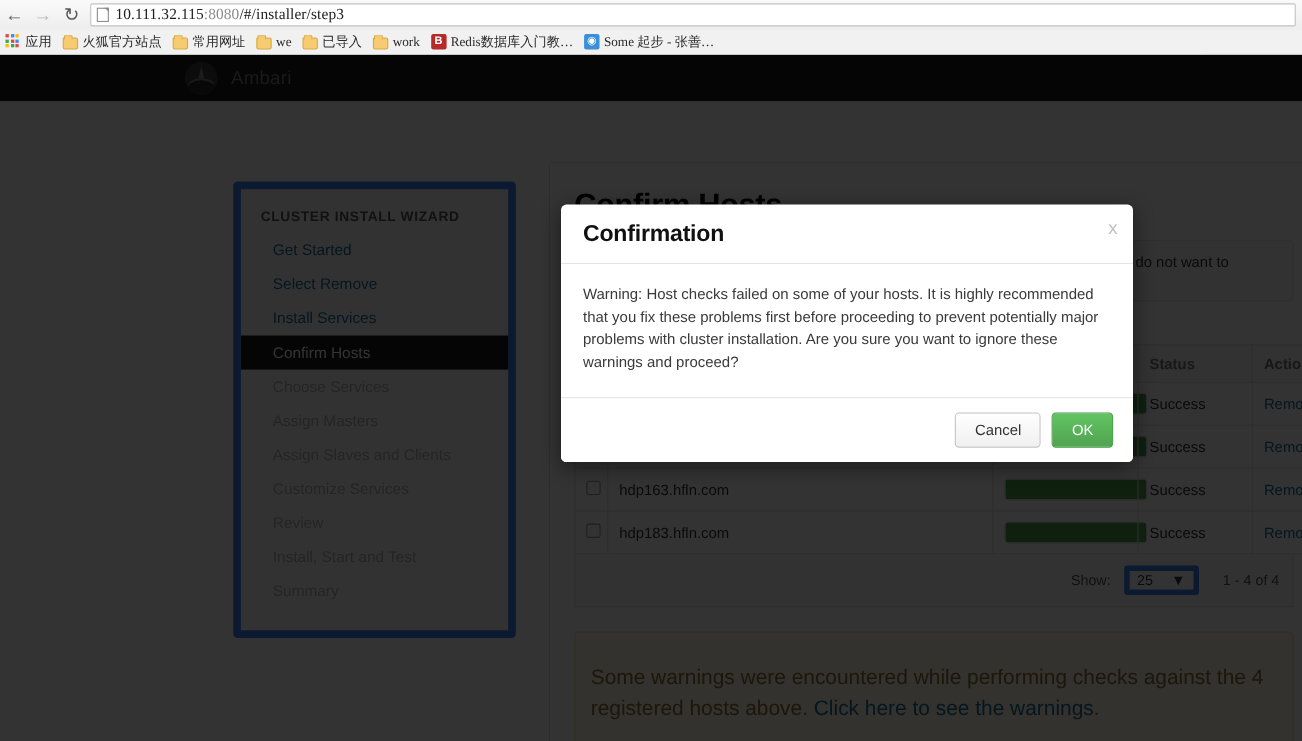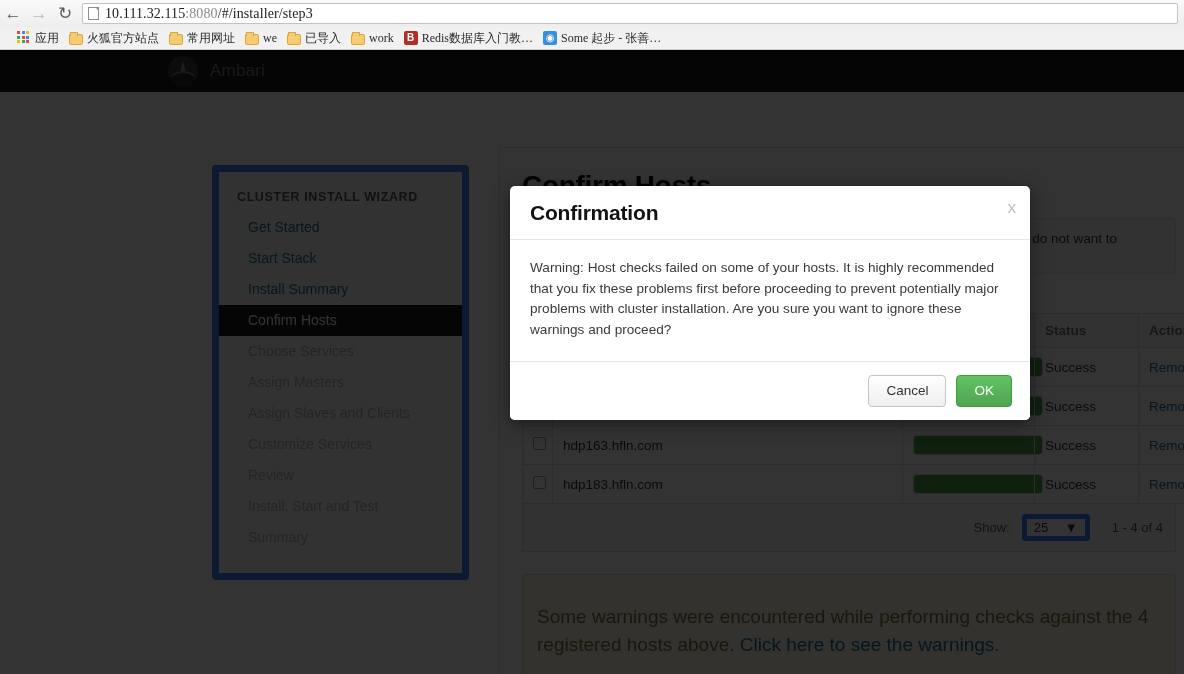--- a/index.html
+++ b/index.html
@@ -58,21 +58,21 @@
   }
   #url-text { font-family: "Liberation Serif", serif; font-size: 14px; letter-spacing: 0.1px; white-space: nowrap; }
   #url-text .dim { color: #8b8b8b; }
 
   
   #bookmark-bar {
     position: absolute; left: 0; top: 27px;
     width: 1096px; height: 22px;
     background: #f1f1f1;
     display: flex; align-items: center;
-    padding-left: 12px;
+    padding-left: 0;
     overflow: hidden;
   }
   .bookmark {
     display: flex; align-items: center;
     height: 20px; padding: 0 5px;
     font-size: 12px; color: #2a2a2a;
     white-space: nowrap; cursor: pointer;
     font-family: "Liberation Serif", serif;
   }
   .bm-ico { width: 14px; height: 14px; margin-right: 4px; flex: 0 0 auto; position: relative; }
@@ -418,22 +418,22 @@
   <div id="ambari-navbar">
     <div id="ambari-logo"></div>
     <div id="ambari-brand">Ambari</div>
   </div>
 
   <div id="page-body">
 
     <div id="wizard-sidebar">
       <div id="wizard-title">CLUSTER INSTALL WIZARD</div>
       <div class="wz-item done"><span>Get Started</span></div>
-      <div class="wz-item done"><span>Start Stack</span></div>
-      <div class="wz-item done"><span>Install Summary</span></div>
+      <div class="wz-item done"><span>Select Remove</span></div>
+      <div class="wz-item done"><span>Install Services</span></div>
       <div class="wz-item active"><span>Confirm Hosts</span></div>
       <div class="wz-item"><span>Choose Services</span></div>
       <div class="wz-item"><span>Assign Masters</span></div>
       <div class="wz-item"><span>Assign Slaves and Clients</span></div>
       <div class="wz-item"><span>Customize Services</span></div>
       <div class="wz-item"><span>Review</span></div>
       <div class="wz-item"><span>Install, Start and Test</span></div>
       <div class="wz-item"><span>Summary</span></div>
     </div>
 

